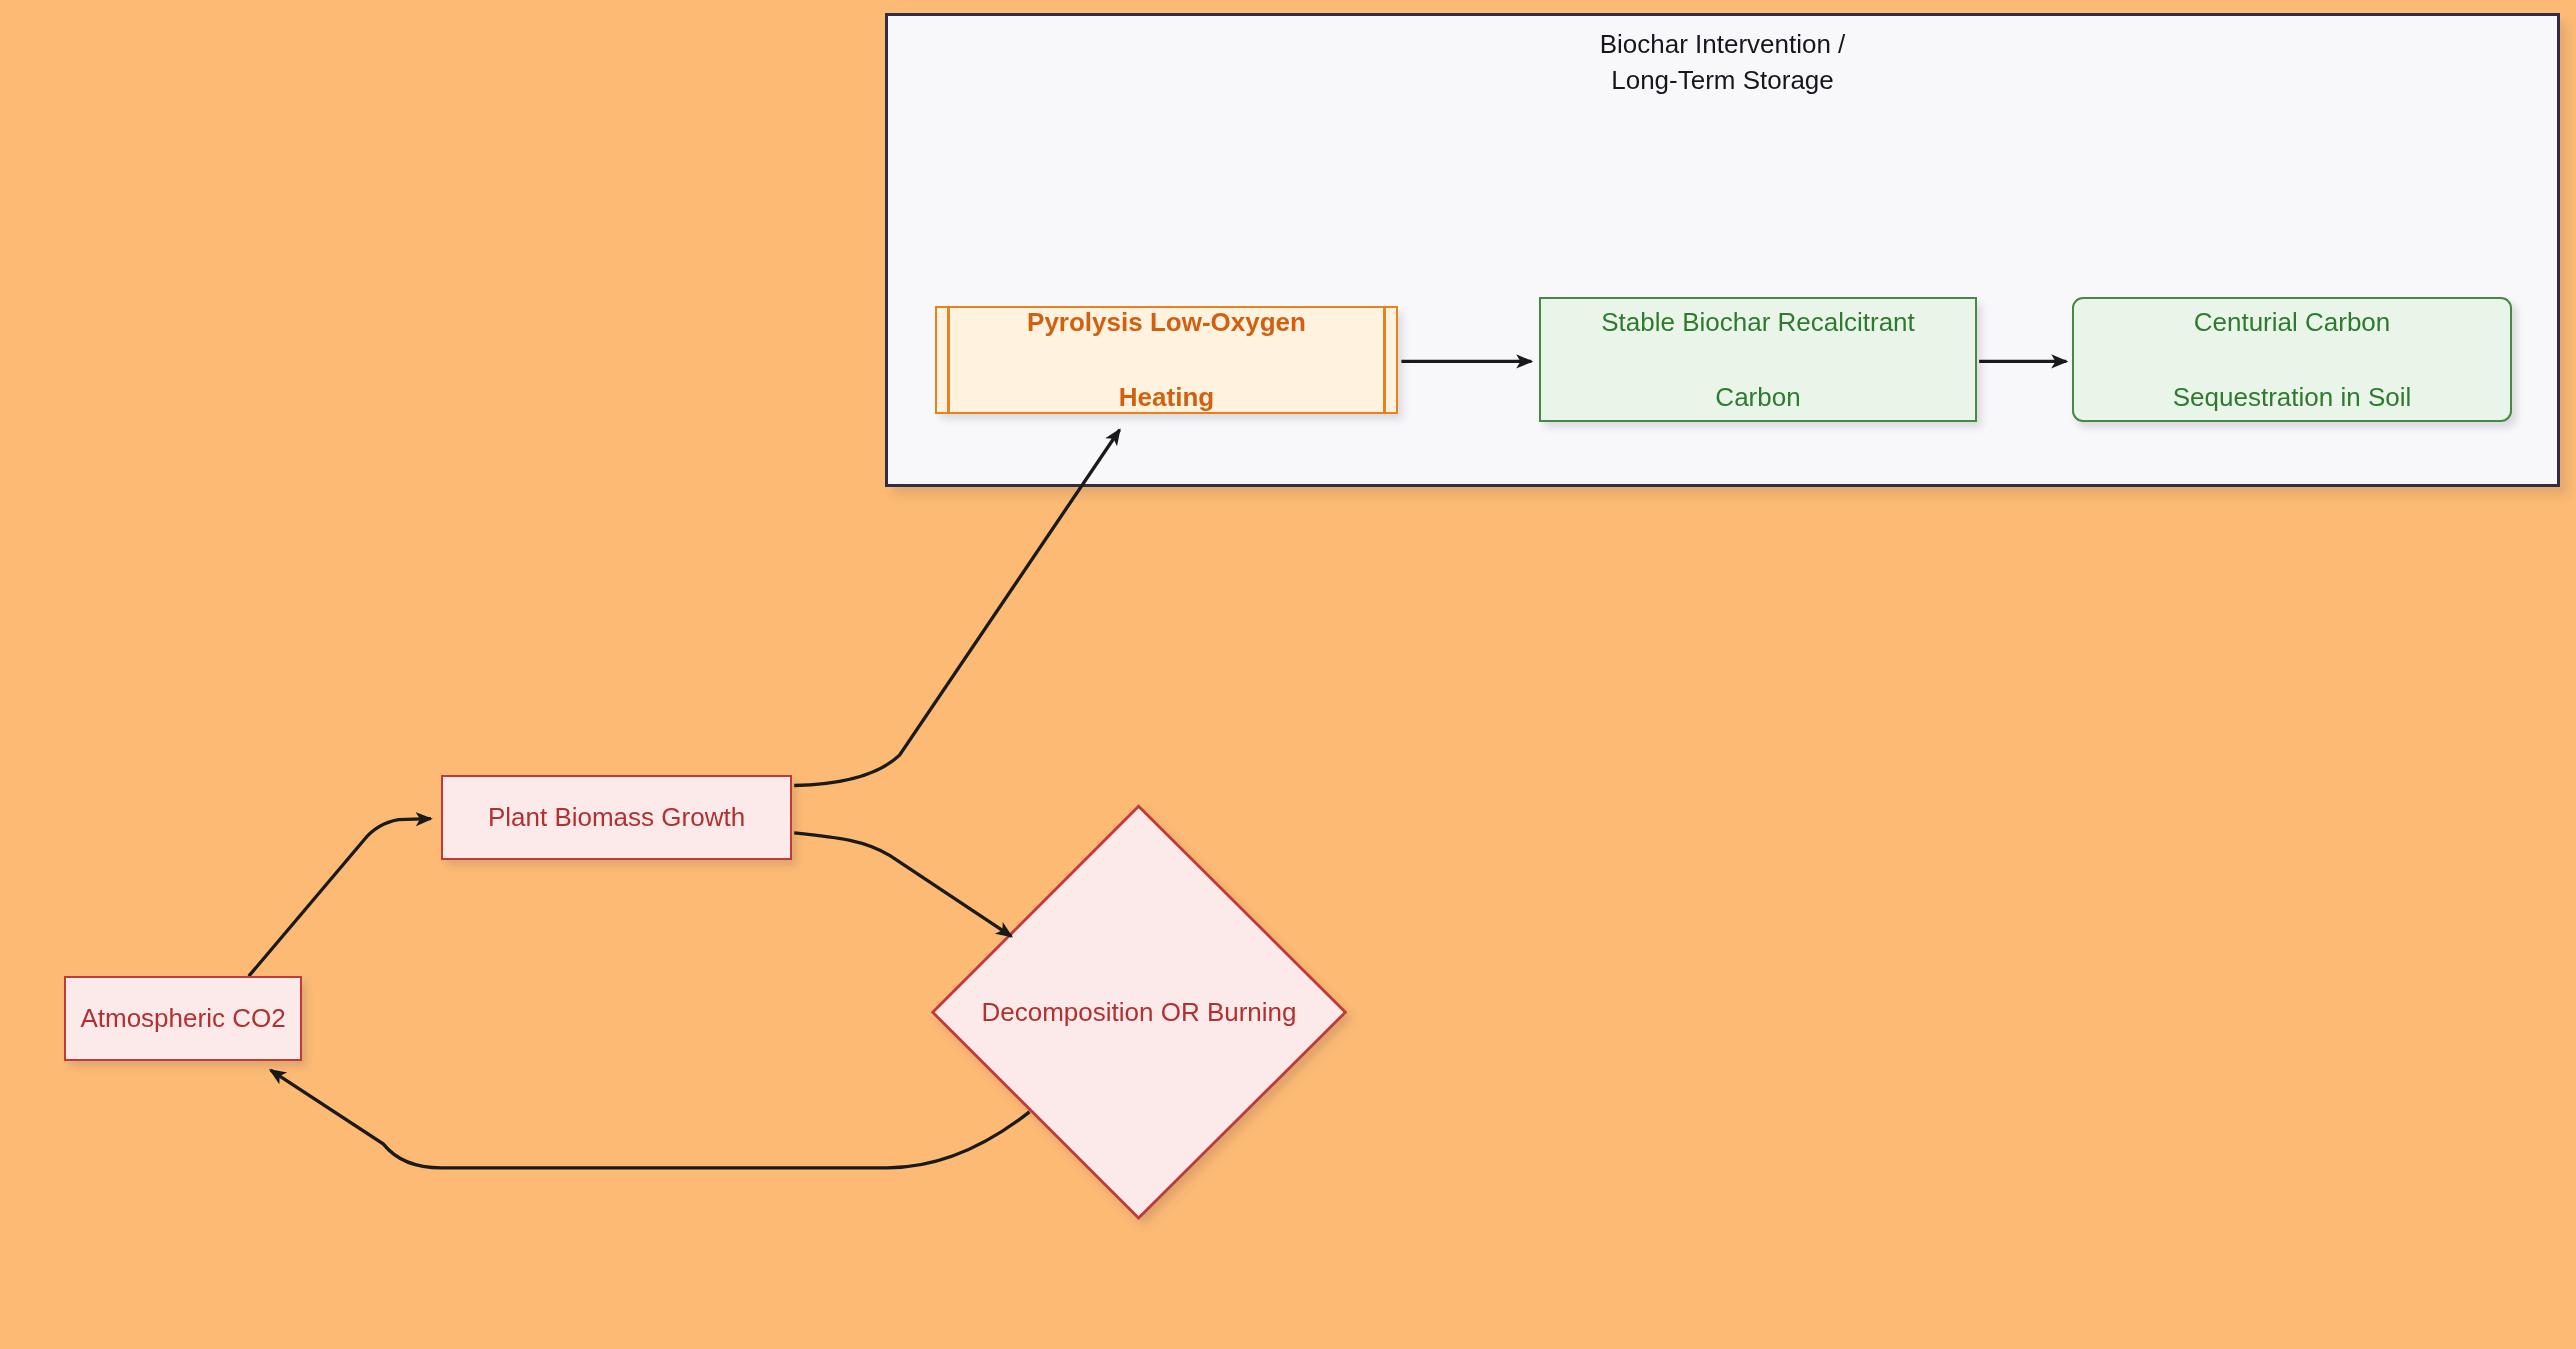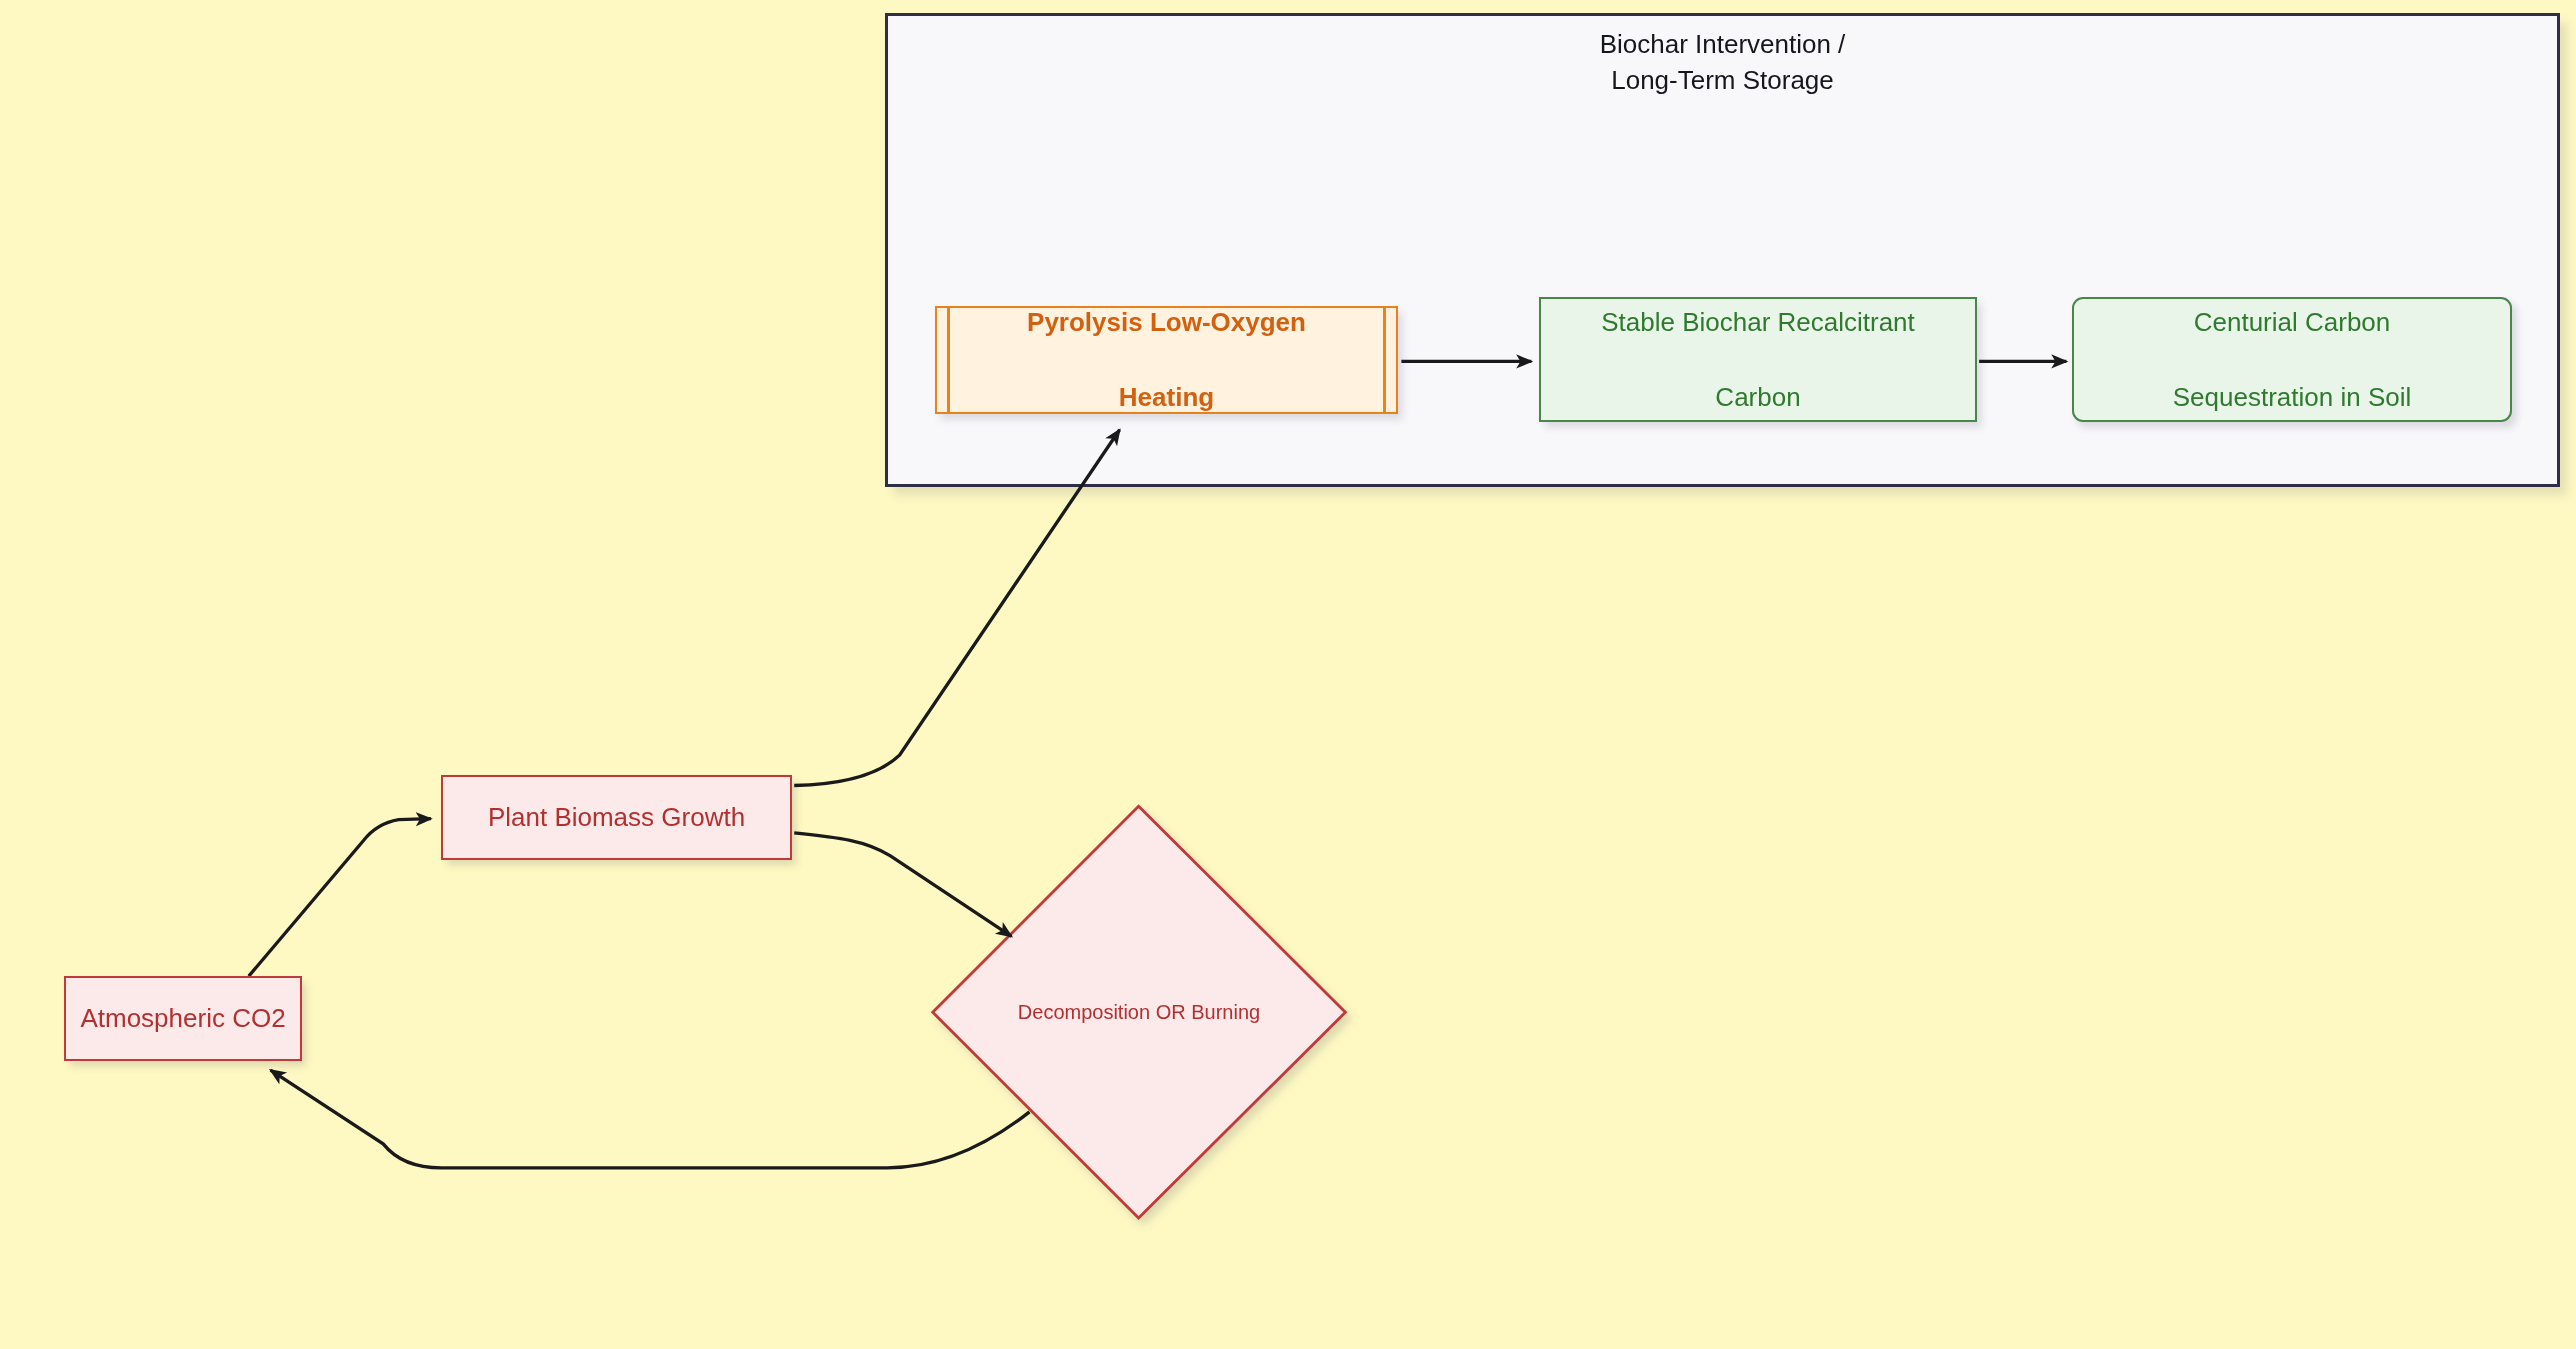--- a/index.html
+++ b/index.html
@@ -14,21 +14,21 @@
     --green-text:#2F7A2F;
     --orange-border:#E8821E;
     --orange-bg:#FFF3E0;
     --orange-text:#D2600F;
     --title-text:#16161F;
   }
   html,body{margin:0;padding:0;background:#ffffff;}
   .canvas{
     position:relative;
     width:2576px;height:1349px;
-    background:#fef9c3;
+    background:#fdba74;
     font-family:"Liberation Sans", sans-serif;
     overflow:hidden;
   }
   .frame{
     position:absolute;
     background:var(--frame-bg);
     border:3.8px solid var(--frame-border);
     box-shadow:7.6px 8.5px 9.5px rgba(46,46,72,0.12);
     box-sizing:border-box;
   }
@@ -88,21 +88,21 @@
   #node-co2{left:64px;top:976px;width:238px;height:85px;}
 
   #edges{position:absolute;left:0;top:0;width:2576px;height:1349px;}
   .edge{stroke:var(--ink);stroke-width:3.5;fill:none;}
   #diamond-shape{filter:drop-shadow(5px 6px 5px rgba(46,46,72,0.16));}
   #diamond-label{
     position:absolute;
     left:968px;top:987px;width:342px;height:51px;
     display:flex;align-items:center;justify-content:center;
     text-align:center;
-    font-size:20px;color:var(--red-text);
+    font-size:26px;color:var(--red-text);
   }
 </style>
 </head>
 <body>
 
 <div class="canvas">
 
   <div class="frame" id="frame-biochar">
     <div class="frame-title">
       <div>Biochar Intervention /</div>

